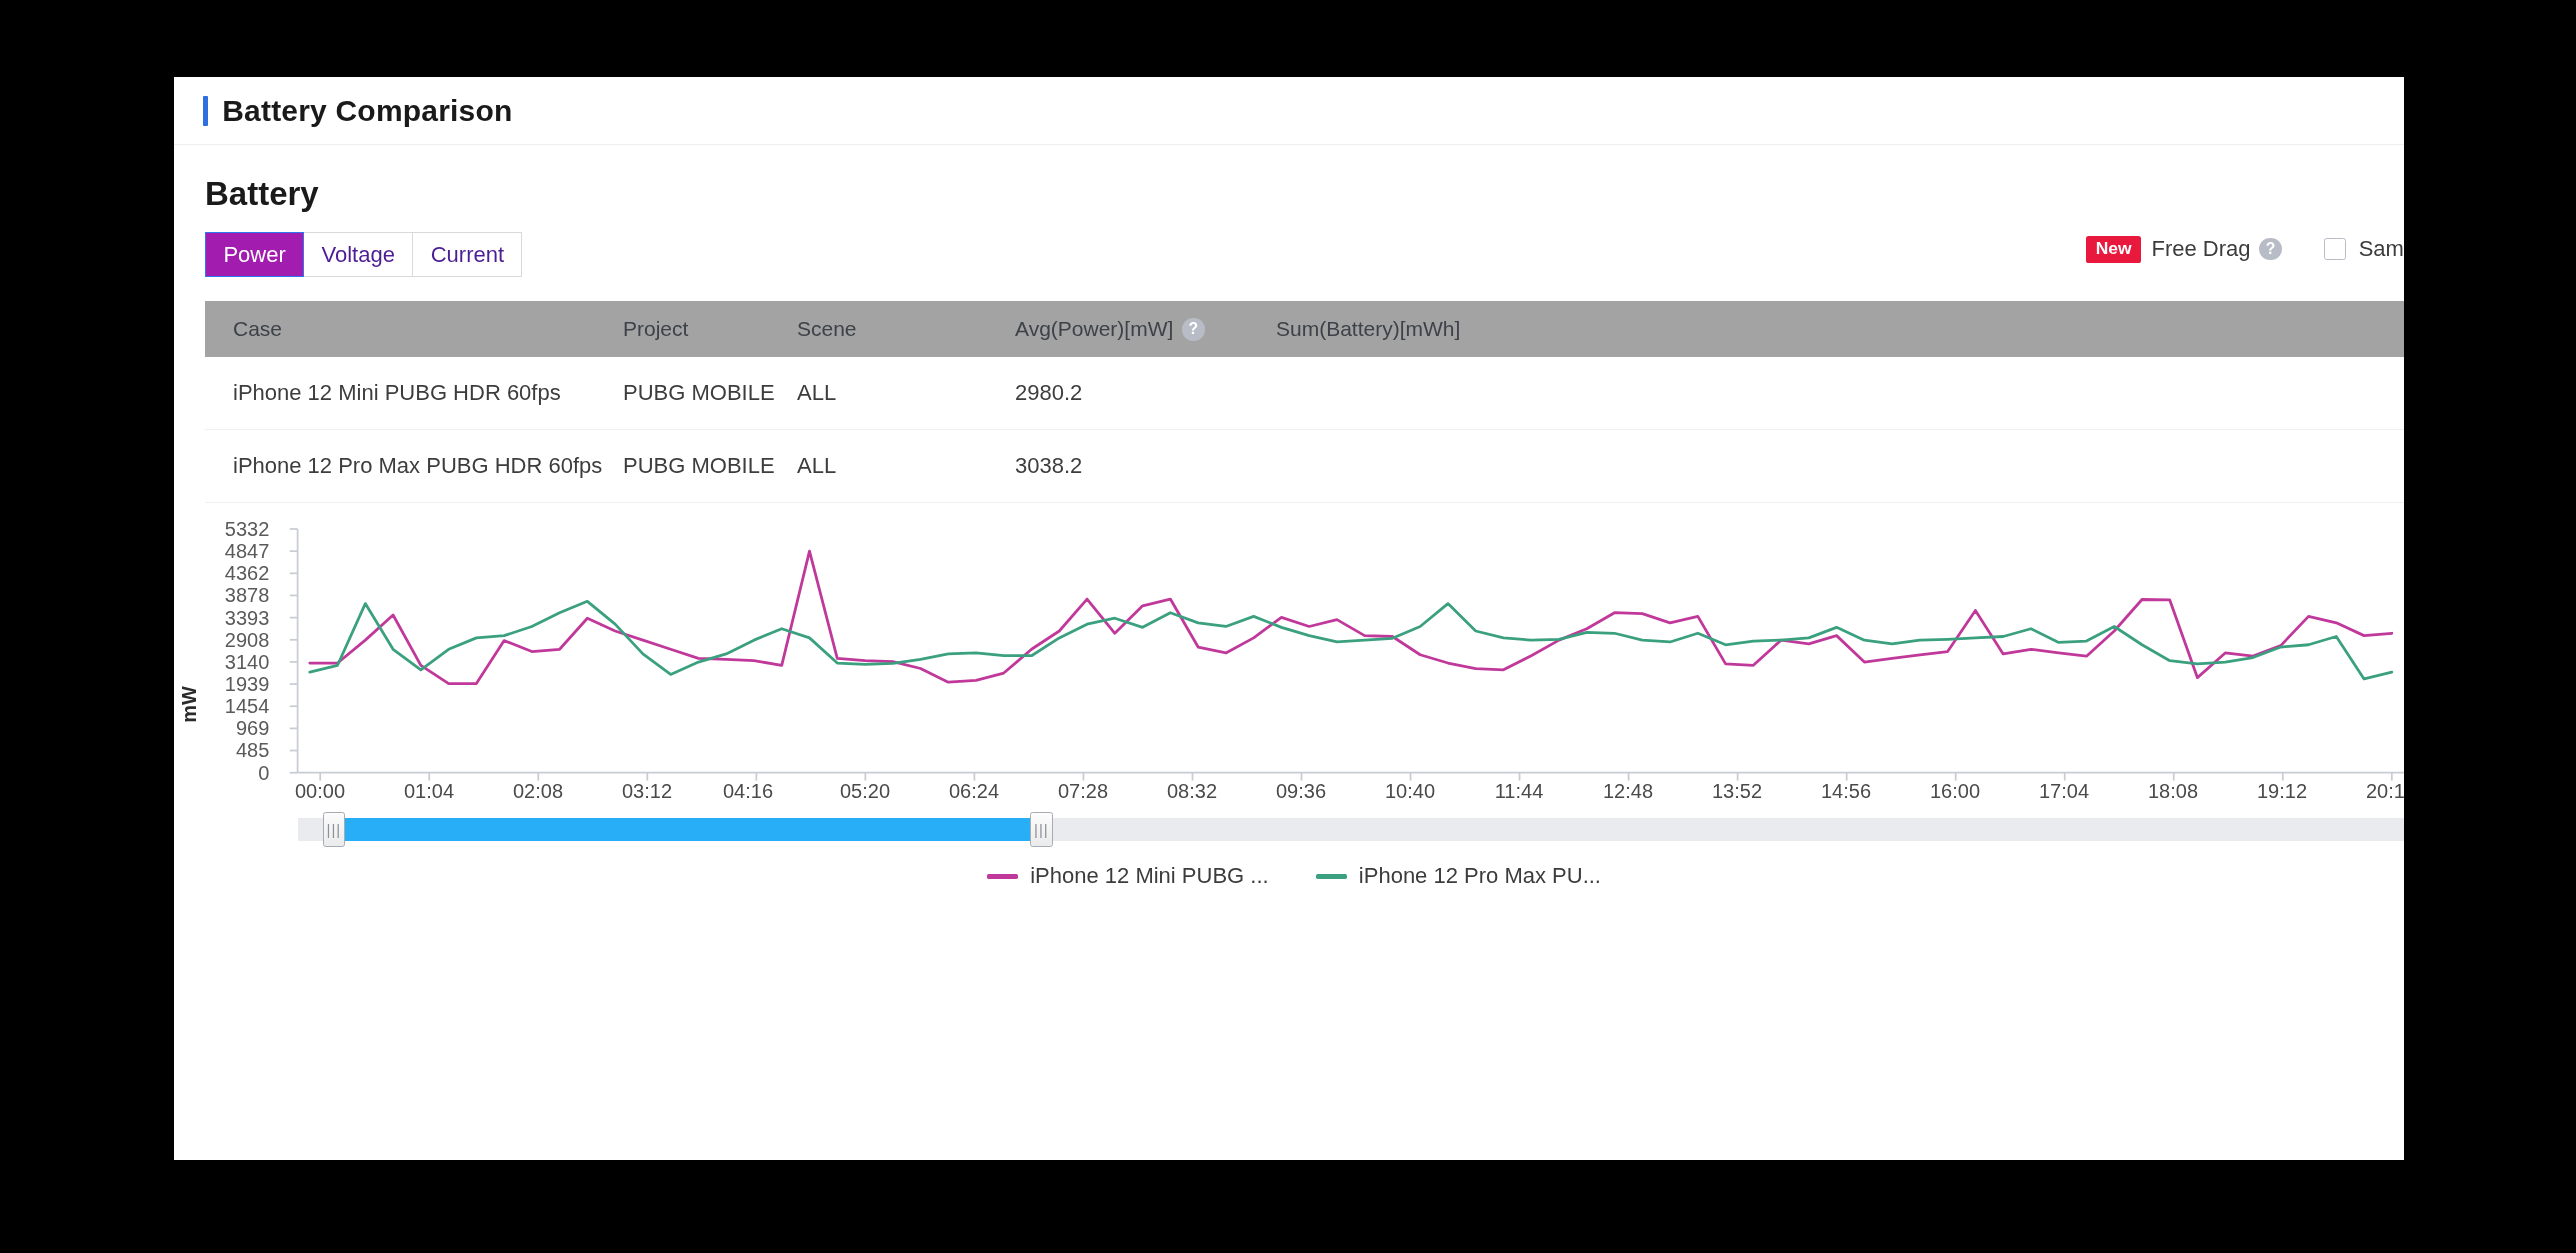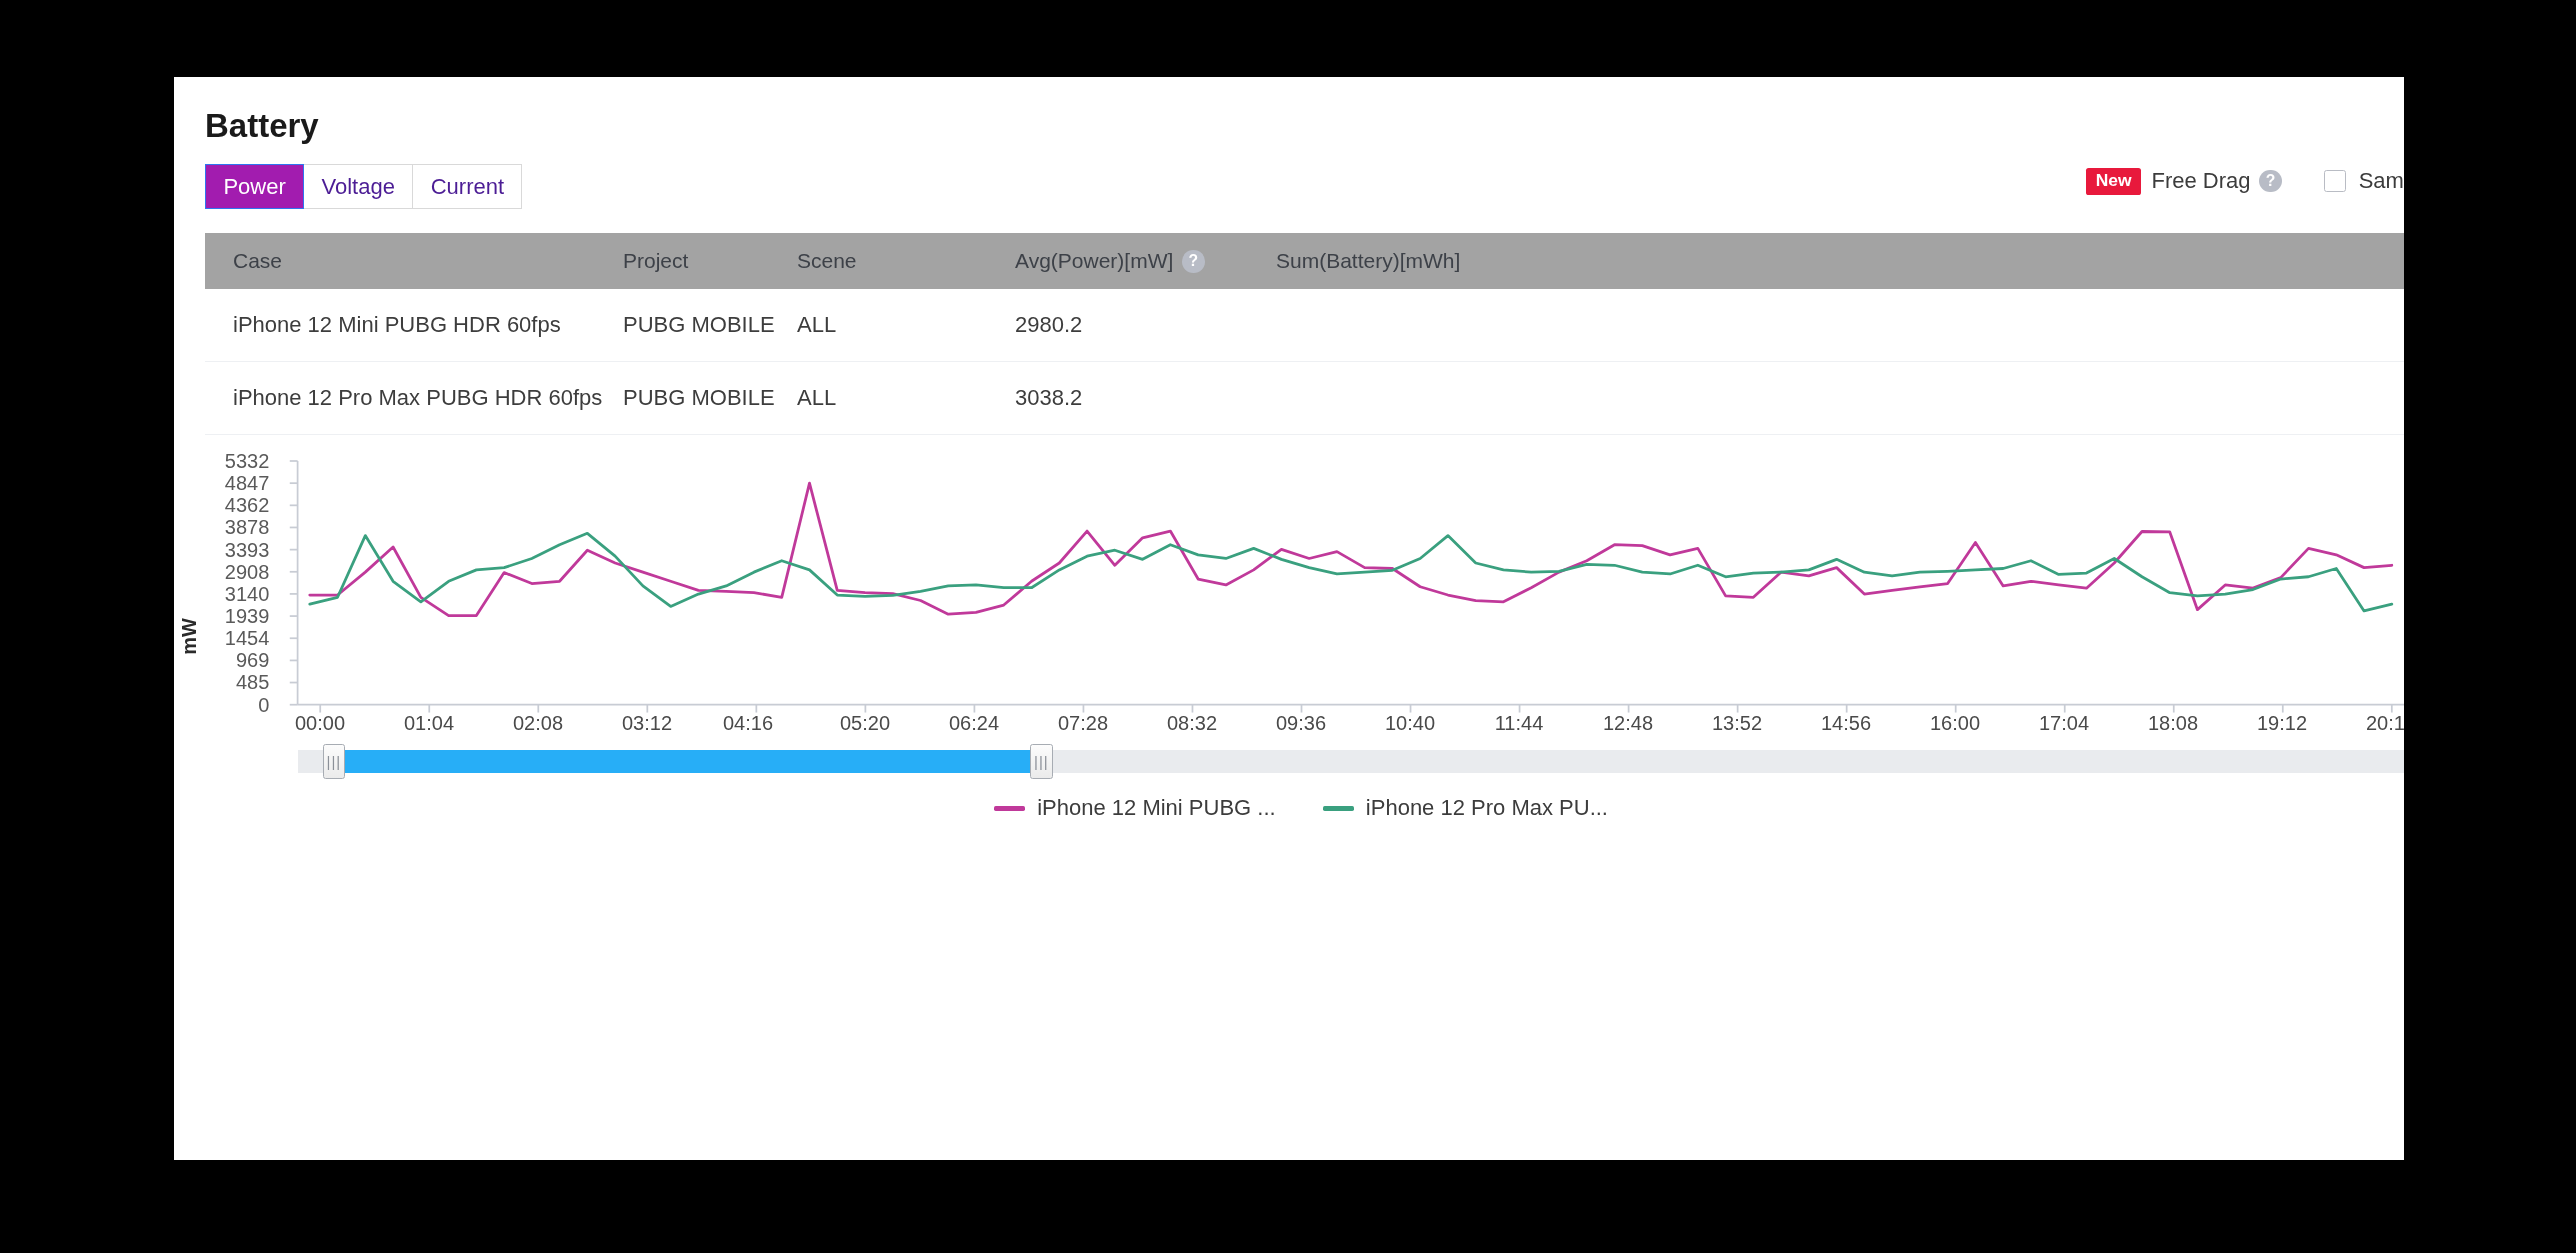--- a/index.html
+++ b/index.html
@@ -159,33 +159,37 @@
     display: flex; align-items: center; justify-content: center;
     cursor: ew-resize;
   }
   .dz-grip {
     font-size: 15px; color: #8b9098; letter-spacing: 0.9px;
     line-height: 1;
   }
   
   #legend {
     position: absolute;
-    left: 12px; top: 341px; width: 100%;
+    left: 5px; top: 341px; width: 100%;
     display: flex; align-items: center; justify-content: center;
     gap: 47px;
   }
   .legend-item { display: flex; align-items: center; gap: 12.2px; cursor: pointer; }
   .legend-swatch { width: 31px; height: 4.4px; border-radius: 1.7px; }
   .legend-text { font-size: 22px; color: #3c3c3c; white-space: nowrap; }
 </style>
 </head>
 <body>
 
 <div id="viewport">
 
+  <div id="page-header">
+    <div id="title-accent"></div>
+    <div id="page-title">Battery Comparison</div>
+  </div>
 
   <div id="section-title">Battery</div>
 
   <div id="controls-row">
     <div id="metric-tabs">
       <div class="tab active">Power</div>
       <div class="tab">Voltage</div>
       <div class="tab">Current</div>
     </div>
 

